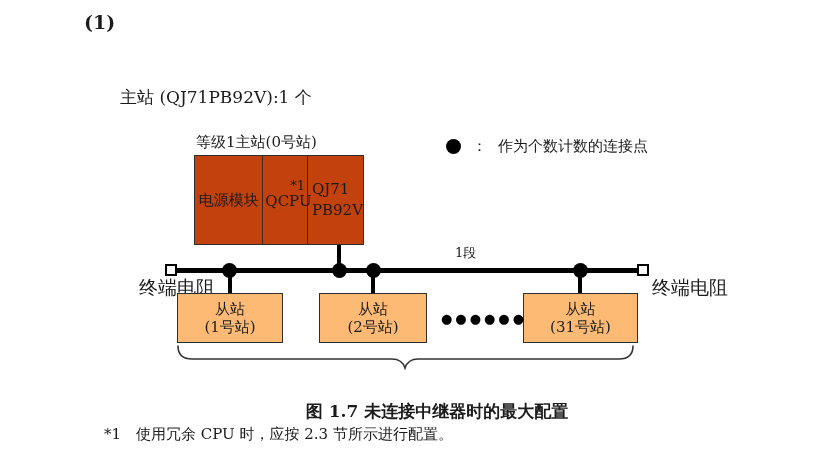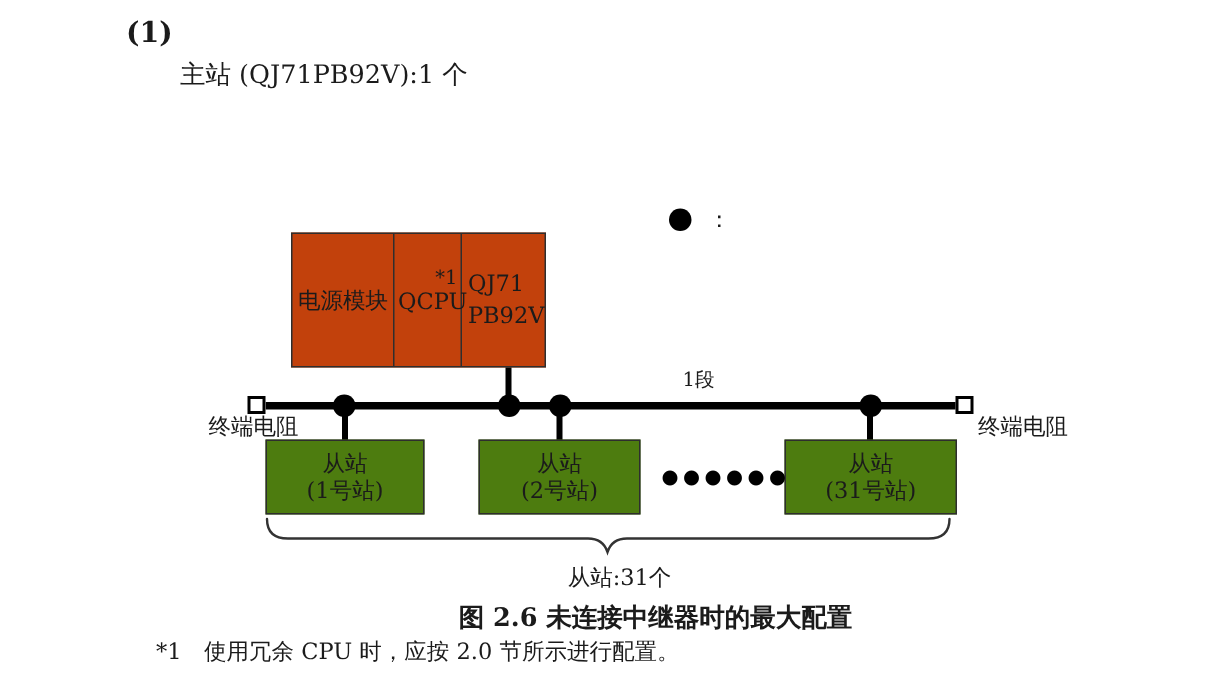--- a/index.html
+++ b/index.html
@@ -13,21 +13,21 @@
     overflow: hidden;
   }
   .abs { position: absolute; }
 
   
   .heading {
     left: 84px; top: 11px;
     font-size: 19px; font-weight: 700;
     display: flex; gap: 7px; white-space: nowrap;
   }
-  .cfg-line { font-size: 17px; white-space: nowrap; }
+  .cfg-line { font-size: 17px; white-space: nowrap; margin-top: 48px; }
   .cfg-1 { left: 120px; top: 38px; }
   .cfg-2 { left: 120px; top: 63px; }
 
   
   .master-label { left: 196px; top: 133px; font-size: 15px; white-space: nowrap; }
   .master-box {
     left: 194px; top: 155px; width: 170px; height: 90px;
     border: 1.5px solid #2e2e2e; box-sizing: border-box;
     display: flex; background: #c2410c;
   }
@@ -52,41 +52,41 @@
 
   
   .bus { left: 177px; top: 268px; width: 462px; height: 5px; background: #000; }
   .seg-label { left: 455px; top: 244px; font-size: 13px; }
   .term-sq {
     width: 12px; height: 12px; top: 264px;
     border: 2px solid #000; background: #fff; box-sizing: border-box;
   }
   .term-left  { left: 165px; }
   .term-right { left: 637px; }
-  .term-label { font-size: 15px; top: 275px; white-space: nowrap; }
+  .term-label { font-size: 19px; top: 275px; white-space: nowrap; }
   .term-label-left  { left: 139px; }
   .term-label-right { left: 652px; }
 
   .bus-dot { width: 15px; height: 15px; border-radius: 50%; background: #000; top: 263px; }
   .dot-1 { left: 222px; }
   .dot-m { left: 332px; }
   .dot-2 { left: 366px; }
   .dot-3 { left: 573px; }
 
   .drop { width: 4px; background: #000; }
   .drop-master { left: 337px; top: 245px; height: 25px; }
   .drop-slave  { top: 272px; height: 22px; }
   .drop-s1  { left: 228px; }
   .drop-s2  { left: 371px; }
   .drop-s31 { left: 578px; }
 
   
   .slave-box {
     top: 293px; height: 50px;
-    border: 1.5px solid #2e2e2e; box-sizing: border-box; background: #4d7c0f;
+    border: 1.5px solid #2e2e2e; box-sizing: border-box; background: #fdba74;
     display: flex; flex-direction: column; align-items: center; justify-content: center;
     font-size: 15px; line-height: 18px; white-space: nowrap;
   }
   .slave-1  { left: 177px; width: 106px; }
   .slave-2  { left: 319px; width: 108px; }
   .slave-31 { left: 523px; width: 115px; }
 
   .ellipsis {
     left: 441px; top: 311px; width: 78px; text-align: center;
     font-size: 13px; letter-spacing: 3px; color: #000;
@@ -109,35 +109,37 @@
 </head>
 <body>
 
 <div class="page">
 
   <div class="abs heading">
     <span>(1)</span>
   </div>
   <div class="abs cfg-line cfg-1">主站 (QJ71PB92V):1 个</div>
 
+  <div class="abs master-label">等级1主站(0号站)</div>
   <div class="abs master-box">
     <div class="cell cell-power">电源模块</div>
     <div class="cell cell-cpu">
       <span class="cpu-note">*1</span>
       <span class="cpu-text">QCPU</span>
     </div>
     <div class="cell cell-pb">
       <span>QJ71</span>
       <span>PB92V</span>
     </div>
   </div>
 
   <div class="abs legend">
     <span class="legend-dot"></span>
     <span class="legend-sep">：</span>
+    <span>作为个数计数的连接点</span>
   </div>
 
   <div class="abs bus"></div>
   <div class="abs seg-label">1段</div>
   <div class="abs term-sq term-left"></div>
   <div class="abs term-sq term-right"></div>
   <div class="abs term-label term-label-left">终端电阻</div>
   <div class="abs term-label term-label-right">终端电阻</div>
 
   <div class="abs bus-dot dot-1"></div>
@@ -161,21 +163,20 @@
   <div class="abs slave-box slave-31">
     <span>从站</span>
     <span>(31号站)</span>
   </div>
 
   <div class="abs ellipsis">●●●●●●</div>
 
   <svg class="abs brace-svg" viewBox="0 0 821 457" xmlns="http://www.w3.org/2000/svg">
     <path d="M 178 346 Q 178 359 192 359 L 392 359 Q 402 359 405 368 Q 408 359 418 359 L 619 359 Q 633 359 633 346" fill="none" stroke="#333333" stroke-width="1.6" stroke-linecap="round"></path>
   </svg>
-  <div class="abs brace-label">从站:31个</div>
 
-  <div class="abs caption">图 2.6 未连接中继器时的最大配置</div>
+  <div class="abs caption">图 1.7 未连接中继器时的最大配置</div>
   <div class="abs footnote">
     <span>*1</span>
-    <span>使用冗余 CPU 时，应按 2.0 节所示进行配置。</span>
+    <span>使用冗余 CPU 时，应按 2.3 节所示进行配置。</span>
   </div>
 
 </div>
 
 </body></html>

